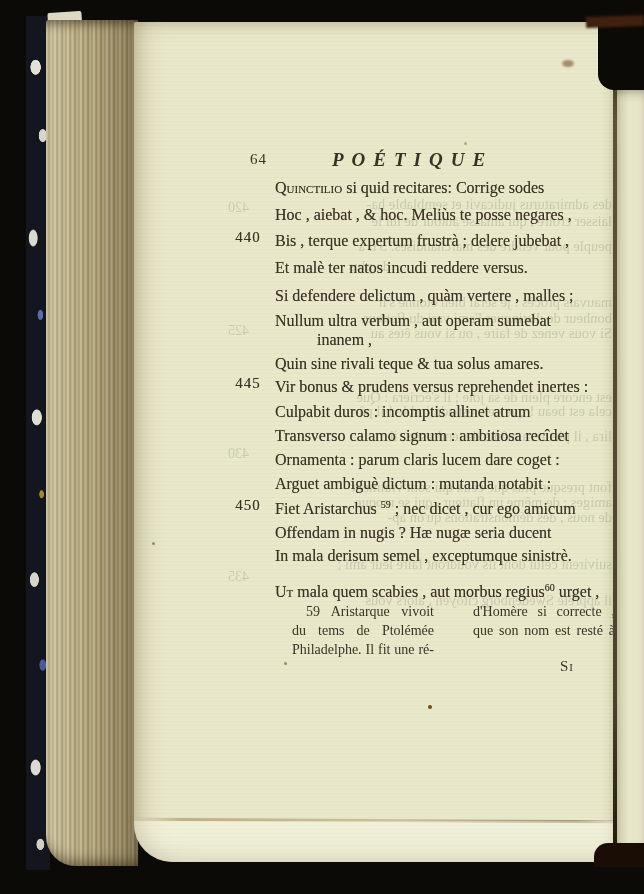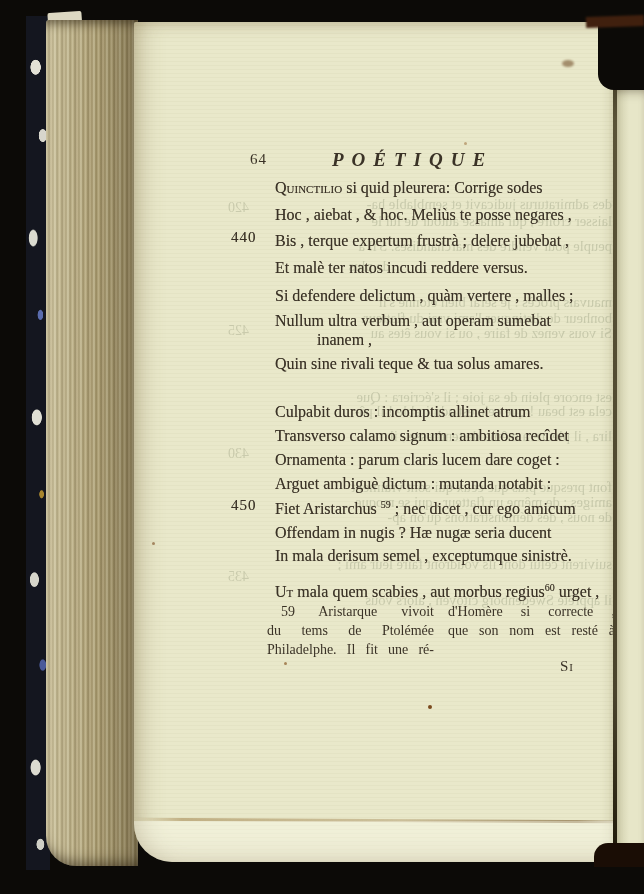--- a/index.html
+++ b/index.html
@@ -90,32 +90,32 @@
     position:absolute;left:198px;top:0;font-style:italic;font-size:19px;
     letter-spacing:8px;
     font-weight:bold;
   }
   .vline{
     position:absolute;left:141px;height:20px;line-height:20px;
     font-size:16px;white-space:nowrap;
     text-shadow:0 0 .4px rgba(58,50,38,.55);
   }
   .vline .lnum{
-    position:absolute;right:calc(100% + 10px);width:34px;text-align:left;
+    position:absolute;right:calc(100% + 10px);width:34px;text-align:center;
     font-size:15px;letter-spacing:1px;
   }
   .vline .lead{font-variant:small-caps;text-align:center;}
   .vline sup{font-size:10px;}
   .vline.indent{margin-left:42px;}
   .footnote{
     position:absolute;left:133px;top:580px;width:348px;
     display:flex;gap:14px;font-size:14px;line-height:19px;
   }
   .fn-col{flex:1;}
-  .fn-line{text-align:justify;text-align-last:justify;white-space:normal;}
+  .fn-line{text-align:justify;text-align-last:justify;white-space:normal;margin-left:25px;}
   .fn-line.first{padding-left:14px;}
   .catchword{
     position:absolute;left:426px;top:636px;font-size:15px;font-variant:small-caps;
     letter-spacing:1px;
     text-align:center;
   }
   
   .ghost{
     position:absolute;left:136px;width:342px;height:16px;line-height:16px;
     transform:scaleX(-1);color:#989e80;opacity:.40;filter:blur(.55px);
@@ -156,21 +156,21 @@
     <div class="ghostnum" style="left:94px;top:424px">430</div>
     <div class="ghostnum" style="left:94px;top:547px">435</div>
   </div>
 
   <div class="header-row">
     <span class="folio">64</span>
     <span class="running-title">POÉTIQUE</span>
   </div>
 
   <div class="vline" style="top:152px">
-    <span class="lnum"></span><span class="lead">Quinctilio</span><span> si quid pleurera:  Corrige sodes</span><sup></sup><span></span>
+    <span class="lnum"></span><span class="lead">Quinctilio</span><span> si quid recitares:  Corrige sodes</span><sup></sup><span></span>
   </div>
   <div class="vline" style="top:179px">
     <span class="lnum"></span><span class="lead"></span><span>Hoc , aiebat , &amp; hoc. Meliùs te posse negares ,</span><sup></sup><span></span>
   </div>
   <div class="vline" style="top:205px">
     <span class="lnum">440</span><span class="lead"></span><span>Bis , terque expertum frustrà ; delere jubebat ,</span><sup></sup><span></span>
   </div>
   <div class="vline" style="top:232px">
     <span class="lnum"></span><span class="lead"></span><span>Et malè ter natos incudi reddere versus.</span><sup></sup><span></span>
   </div>
@@ -178,20 +178,23 @@
     <span class="lnum"></span><span class="lead"></span><span>Si defendere delictum , quàm vertere , malles ;</span><sup></sup><span></span>
   </div>
   <div class="vline" style="top:285px">
     <span class="lnum"></span><span class="lead"></span><span>Nullum ultra verbum , aut operam sumebat</span><sup></sup><span></span>
   </div>
   <div class="vline indent" style="top:304px">
     <span class="lnum"></span><span class="lead"></span><span>inanem ,</span><sup></sup><span></span>
   </div>
   <div class="vline" style="top:328px">
     <span class="lnum"></span><span class="lead"></span><span>Quin sine rivali teque &amp; tua solus amares.</span><sup></sup><span></span>
+  </div>
+  <div class="vline" style="top:351px">
+    <span class="lnum">445</span><span class="lead"></span><span>Vir bonus &amp; prudens versus reprehendet inertes :</span><sup></sup><span></span>
   </div>
   <div class="vline" style="top:376px">
     <span class="lnum"></span><span class="lead"></span><span>Culpabit duros : incomptis allinet atrum</span><sup></sup><span></span>
   </div>
   <div class="vline" style="top:400px">
     <span class="lnum"></span><span class="lead"></span><span>Transverso calamo signum : ambitiosa recîdet</span><sup></sup><span></span>
   </div>
   <div class="vline" style="top:424px">
     <span class="lnum"></span><span class="lead"></span><span>Ornamenta : parum claris lucem dare coget :</span><sup></sup><span></span>
   </div>

